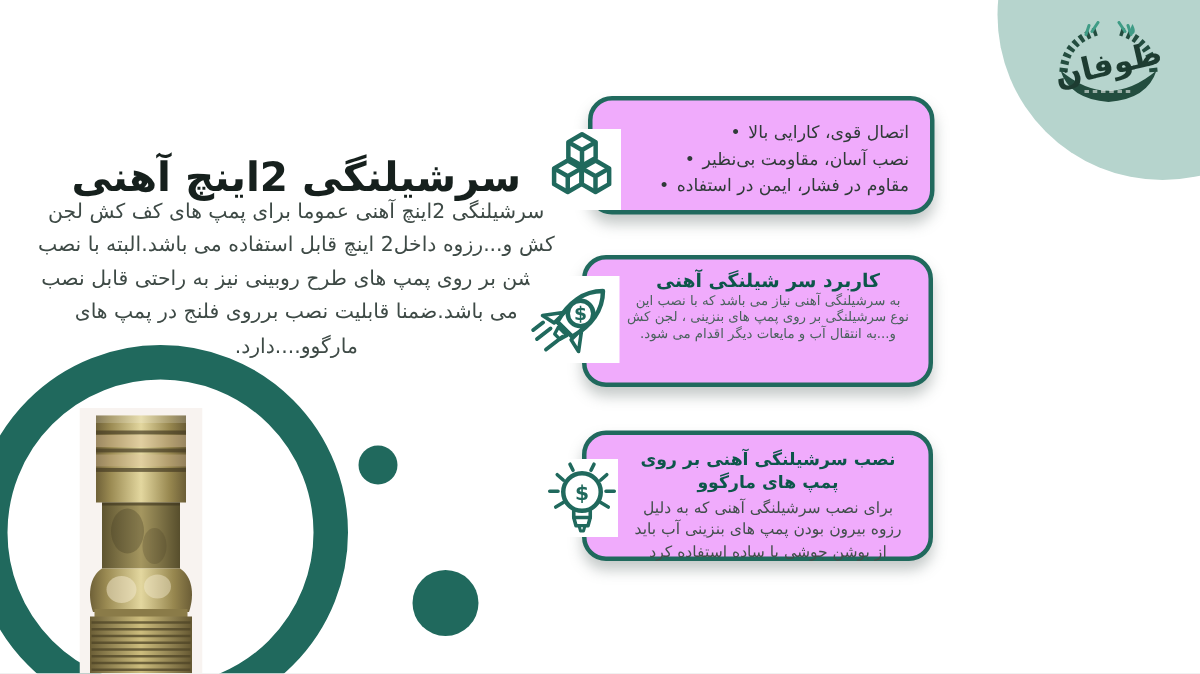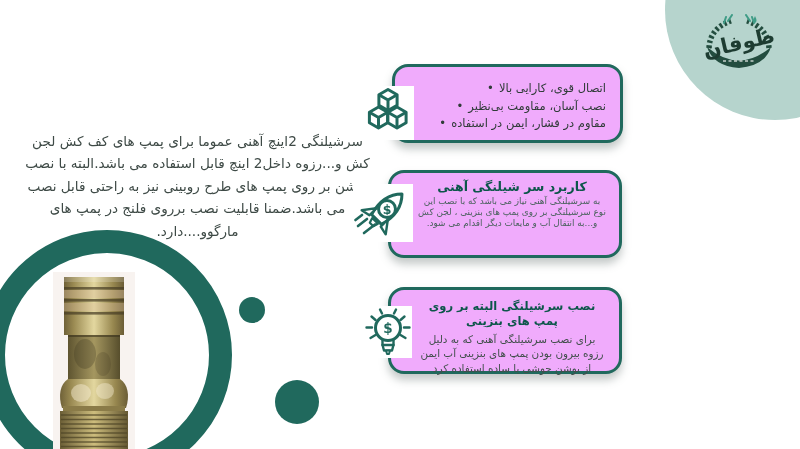--- a/index.html
+++ b/index.html
@@ -63,20 +63,21 @@
 
     <path d="M12,34 Q13,14 34,7" fill="none" stroke="#234d3f" stroke-width="5.5" stroke-dasharray="2.6,2.4"></path>
     <path d="M72,34 Q71,14 50,7" fill="none" stroke="#234d3f" stroke-width="5.5" stroke-dasharray="2.6,2.4"></path>
     <path d="M31,7 L35,1 M27,9 L29,3" stroke="#3f9c86" stroke-width="2" stroke-linecap="round"></path>
     <path d="M53,7 L49,1 M57,9 L55,3" stroke="#3f9c86" stroke-width="2" stroke-linecap="round"></path>
     <path d="M58,2 C60,5.5 60,8 58,9 C56,8 56,5.5 58,2 Z" fill="#3f9c86"></path>
 
     <text x="42" y="36" text-anchor="middle" font-size="21" font-weight="bold" fill="#1d3c31" transform="rotate(-13 42 30)">طوفان</text>
   </svg>
 
+  <h1 class="hero-title">سرشیلنگی 2اینچ آهنی</h1>
   <p class="hero-paragraph">سرشیلنگی 2اینچ آهنی عموما برای پمپ های کف کش لجن کش و...رزوه داخل2 اینچ قابل استفاده می باشد.البته با نصب بوشن بر روی پمپ های طرح روبینی نیز به راحتی قابل نصب می باشد.ضمنا قابلیت نصب برروی فلنج در پمپ های مارگوو....دارد.</p>
 
   <div class="ring"></div>
   <div class="dot dot-small"></div>
   <div class="dot dot-big"></div>
 
   <svg class="photo" viewBox="0 0 82 177">
     <defs>
       <linearGradient id="brassH" x1="0" y1="0" x2="1" y2="0">
         <stop offset="0" stop-color="#6f6138"></stop>
@@ -163,22 +164,22 @@
       <text x="33" y="28.6" text-anchor="middle" font-size="12.5" font-weight="bold" fill="#20695d" stroke="none">$</text>
       <g stroke-width="2.6">
         <line x1="4" y1="41" x2="13" y2="34"></line>
         <line x1="1.5" y1="35" x2="8" y2="30"></line>
         <line x1="10" y1="48" x2="21" y2="39.5"></line>
       </g>
     </svg>
   </div>
 
   <div class="card card3">
-    <h3 class="card-title">نصب سرشیلنگی البته بر روی پمپ های بنزینی</h3>
-    <p class="card-body">برای نصب سرشیلنگی آهنی که به دلیل رزوه بیرون بودن پمپ های بنزینی آب ایمن از بوشن جوشی یا ساده استفاده کرد</p>
+    <h3 class="card-title">نصب سرشیلنگی آهنی بر روی پمپ های مارگوو</h3>
+    <p class="card-body">برای نصب سرشیلنگی آهنی که به دلیل رزوه بیرون بودن پمپ های بنزینی آب باید از بوشن جوشی یا ساده استفاده کرد</p>
   </div>
   <div class="icon-chip chip3">
     <svg width="46" height="50" viewBox="0 0 46 50" fill="none" stroke="#20695d" stroke-linejoin="round" stroke-linecap="round">
       <circle cx="23" cy="21" r="12.5" fill="#ffffff" stroke-width="3"></circle>
       <text x="23" y="26" text-anchor="middle" font-size="13.5" font-weight="bold" fill="#20695d" stroke="none">$</text>
       <g stroke-width="2.4">
         <path d="M17.5,33 L17.5,38 M28.5,33 L28.5,38"></path>
         <path d="M17.5,38 L28.5,38 L27,43.5 L19,43.5 Z" fill="#ffffff"></path>
         <path d="M21,43.5 L25,43.5 L24,47 L22,47 Z" fill="#ffffff" stroke-width="2"></path>
       </g>

